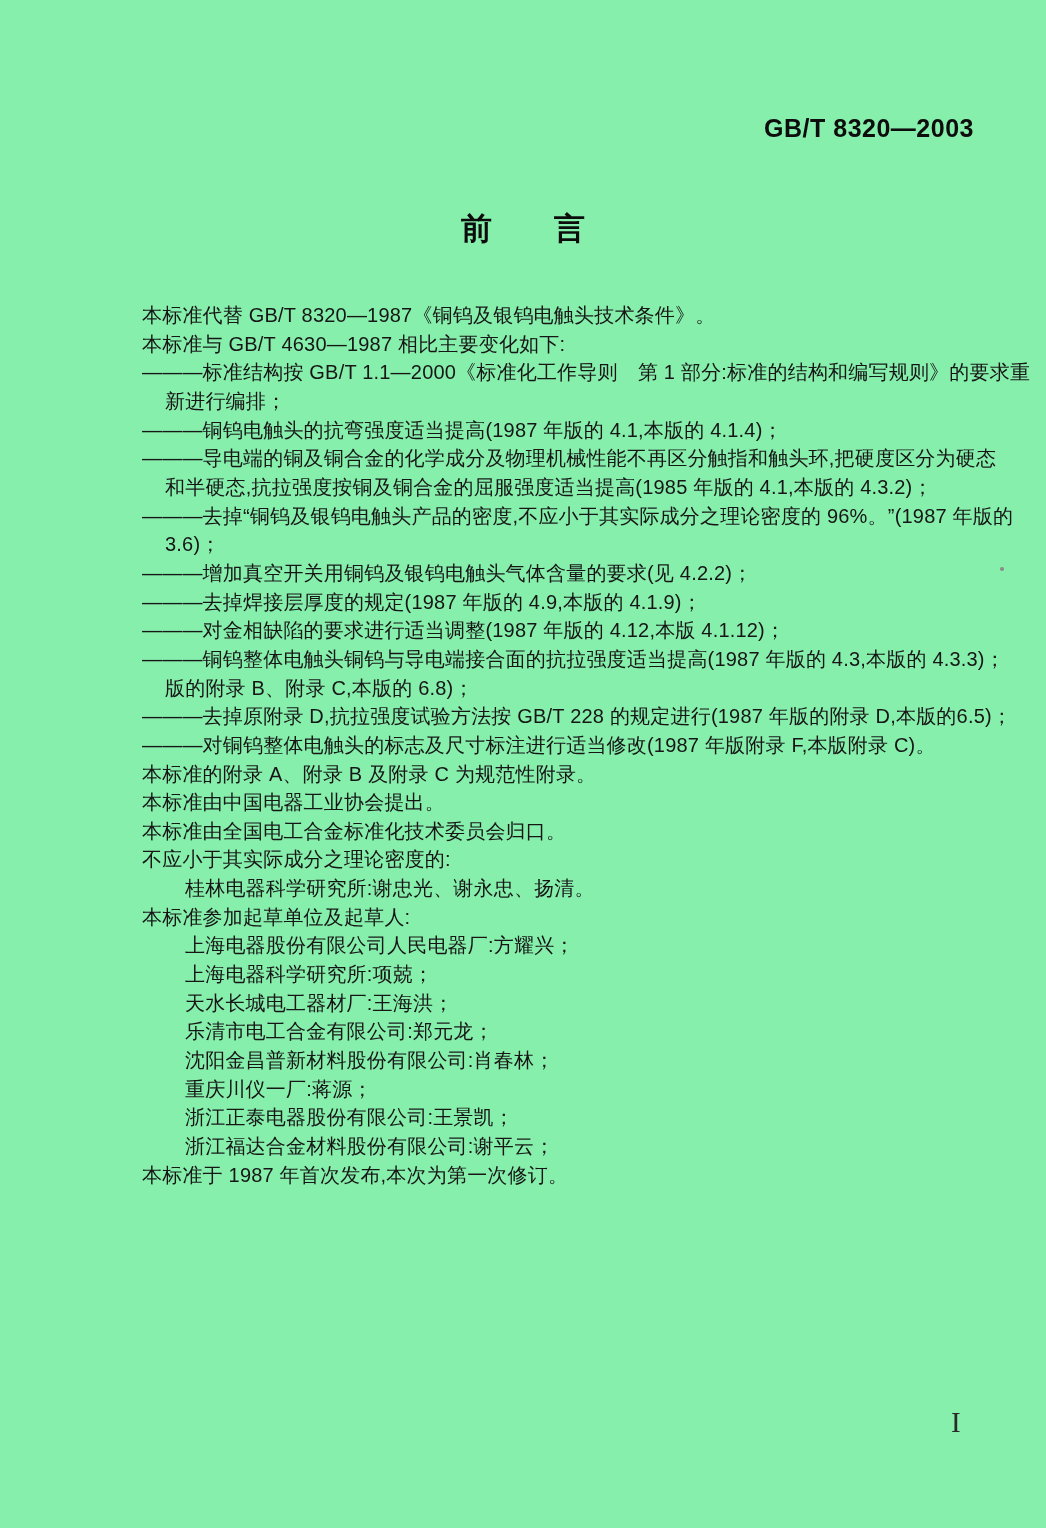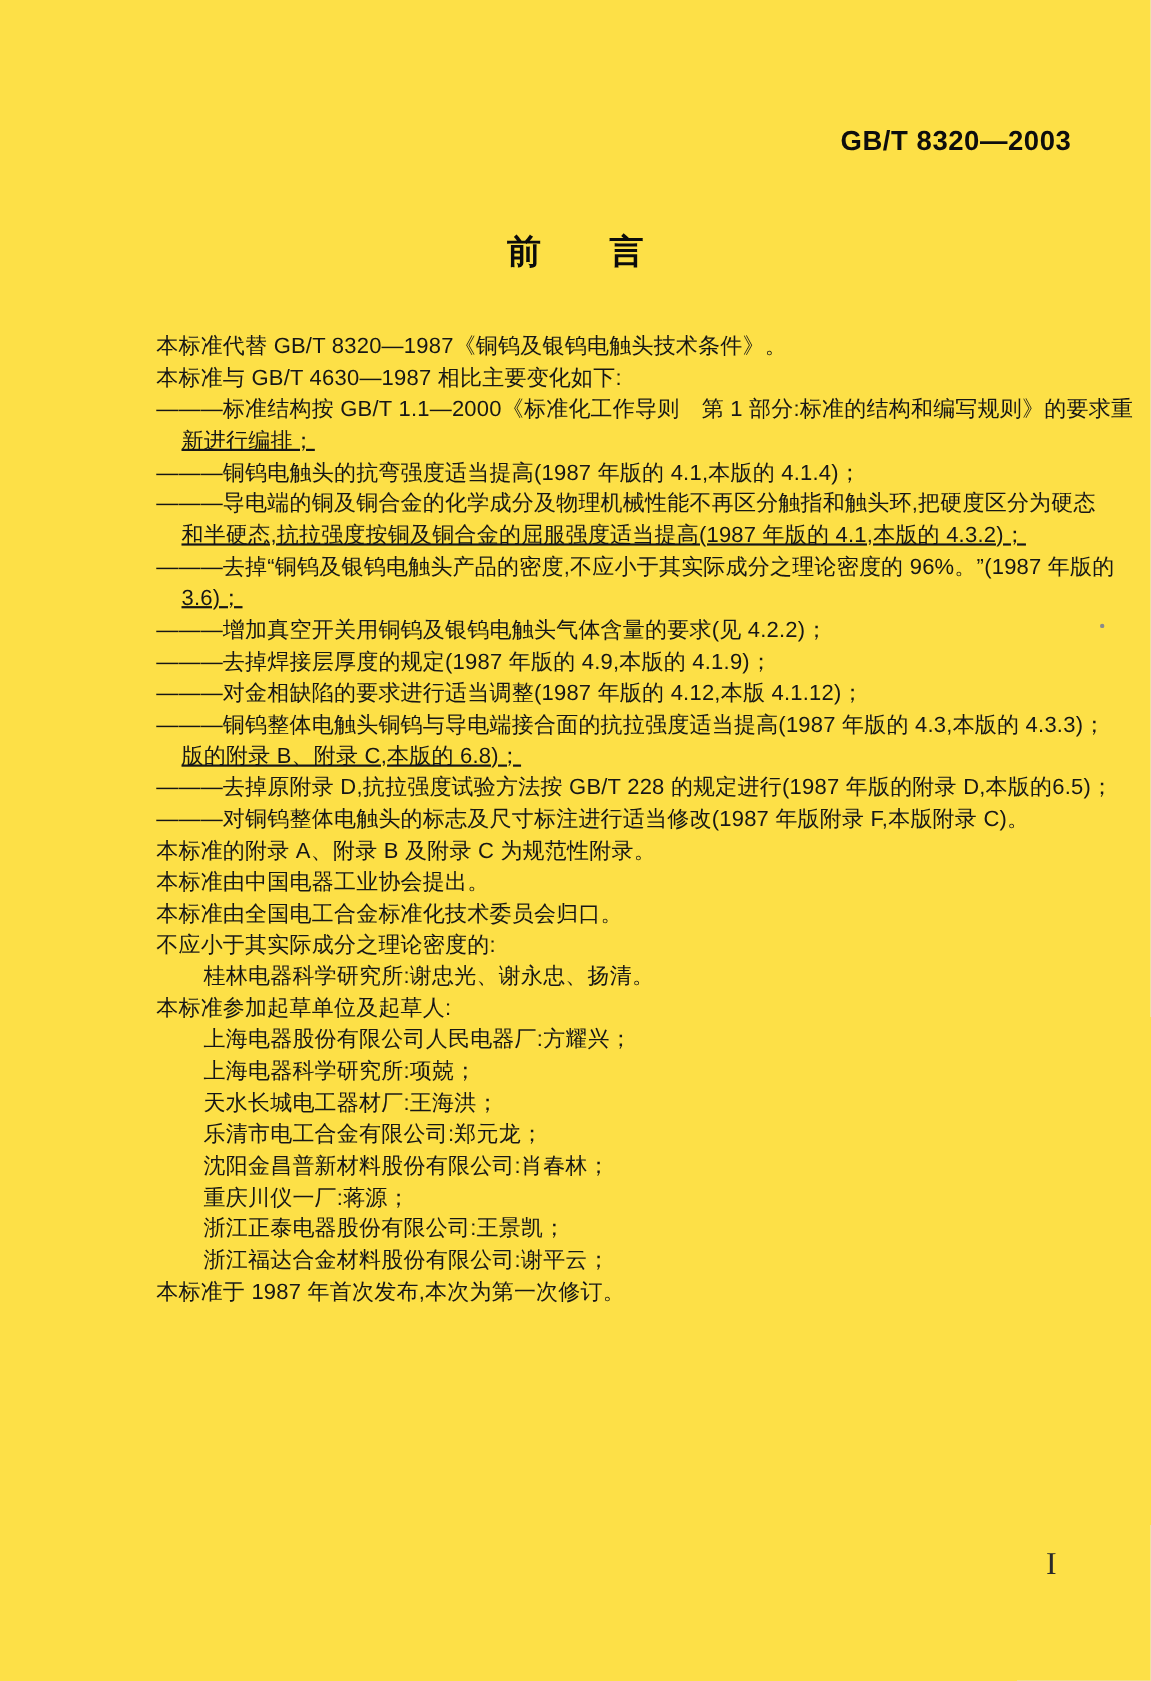--- a/index.html
+++ b/index.html
@@ -5,21 +5,21 @@
   html, body {
     margin: 0;
     padding: 0;
     background: #e8e8e8;
   }
   .page {
     position: relative;
     width: 1046px;
     height: 1528px;
     margin: 0 auto;
-    background: #fde047;
+    background: #86efac;
     overflow: hidden;
     font-family: "Liberation Sans", "DejaVu Sans", sans-serif;
     color: #141414;
   }
   .doc-code {
     position: absolute;
     top: 114px;
     right: 72px;
     font-size: 25px;
     font-weight: bold;
@@ -46,21 +46,21 @@
     width: 860px;
     font-size: 20px;
     line-height: 28.65px;
     color: #161616;
   }
   .line {
     white-space: nowrap;
     letter-spacing: 0.2px;
   }
   .indent-flush { padding-left: 0; }
-  .indent-cont  { padding-left: 23px; text-decoration: underline; }
+  .indent-cont  { padding-left: 23px; }
   .indent-org   { padding-left: 43px; }
   .page-number {
     position: absolute;
     top: 1406px;
     left: 951px;
     font-family: "Liberation Serif", "DejaVu Serif", serif;
     font-size: 29px;
     color: #2a2a2a;
   }
   .scan-speck {
@@ -85,21 +85,21 @@
     <span>言</span>
   </div>
 
   <div class="body-text">
       <div class="line indent-flush">本标准代替 GB/T 8320—1987《铜钨及银钨电触头技术条件》。</div>
       <div class="line indent-flush">本标准与 GB/T 4630—1987 相比主要变化如下:</div>
       <div class="line indent-flush">———标准结构按 GB/T 1.1—2000《标准化工作导则　第 1 部分:标准的结构和编写规则》的要求重</div>
       <div class="line indent-cont">新进行编排；</div>
       <div class="line indent-flush">———铜钨电触头的抗弯强度适当提高(1987 年版的 4.1,本版的 4.1.4)；</div>
       <div class="line indent-flush">———导电端的铜及铜合金的化学成分及物理机械性能不再区分触指和触头环,把硬度区分为硬态</div>
-      <div class="line indent-cont">和半硬态,抗拉强度按铜及铜合金的屈服强度适当提高(1987 年版的 4.1,本版的 4.3.2)；</div>
+      <div class="line indent-cont">和半硬态,抗拉强度按铜及铜合金的屈服强度适当提高(1985 年版的 4.1,本版的 4.3.2)；</div>
       <div class="line indent-flush">———去掉“铜钨及银钨电触头产品的密度,不应小于其实际成分之理论密度的 96%。”(1987 年版的</div>
       <div class="line indent-cont">3.6)；</div>
       <div class="line indent-flush">———增加真空开关用铜钨及银钨电触头气体含量的要求(见 4.2.2)；</div>
       <div class="line indent-flush">———去掉焊接层厚度的规定(1987 年版的 4.9,本版的 4.1.9)；</div>
       <div class="line indent-flush">———对金相缺陷的要求进行适当调整(1987 年版的 4.12,本版 4.1.12)；</div>
       <div class="line indent-flush">———铜钨整体电触头铜钨与导电端接合面的抗拉强度适当提高(1987 年版的 4.3,本版的 4.3.3)；</div>
       <div class="line indent-cont">版的附录 B、附录 C,本版的 6.8)；</div>
       <div class="line indent-flush">———去掉原附录 D,抗拉强度试验方法按 GB/T 228 的规定进行(1987 年版的附录 D,本版的6.5)；</div>
       <div class="line indent-flush">———对铜钨整体电触头的标志及尺寸标注进行适当修改(1987 年版附录 F,本版附录 C)。</div>
       <div class="line indent-flush">本标准的附录 A、附录 B 及附录 C 为规范性附录。</div>

